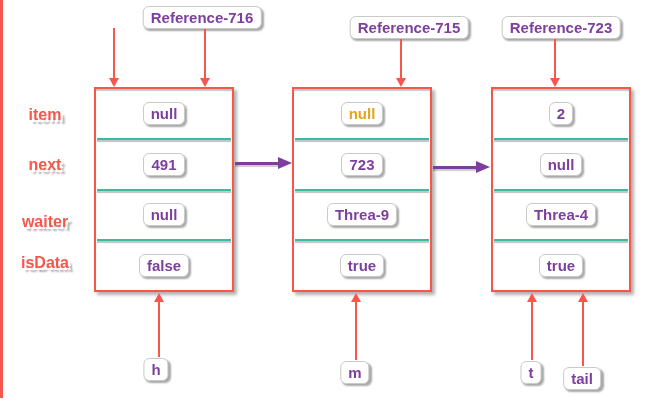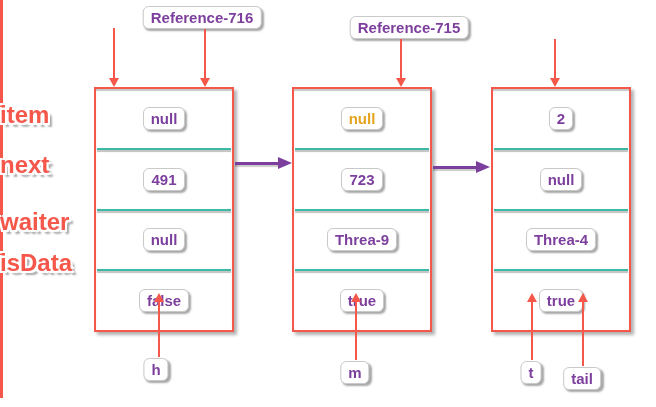--- a/index.html
+++ b/index.html
@@ -4,32 +4,32 @@
 <style>
   html,body{margin:0;padding:0;background:#fff;}
   .stage{
     position:relative;width:656px;height:407px;background:#fff;overflow:hidden;
     font-family:"Liberation Sans",sans-serif;
     --salmon:#f5574b;--purple:#7d3f9d;--yellow:#e6a41e;--teal:#3cb9a4;
   }
   .left-edge{position:absolute;left:0;top:0;width:3px;height:398px;background:var(--salmon);}
   
   .fieldlabel{
-    position:absolute;left:0;width:90px;text-align:left;
-    color:var(--salmon);font-weight:800;font-size:24px;line-height:28px;
+    position:absolute;left:0;width:90px;text-align:center;
+    color:var(--salmon);font-weight:800;font-size:16px;line-height:28px;
     text-shadow:-2px -2px 0 #fff,2px -2px 0 #fff,-2px 2px 0 #fff,2px 2px 0 #fff,4px 4px 2px rgba(0,0,0,.35);
   }
   .classlabel{
     position:absolute;left:6px;top:42px;
     color:var(--salmon);font-weight:800;font-size:28px;line-height:32px;
     text-shadow:-2px -2px 0 #fff,2px -2px 0 #fff,-2px 2px 0 #fff,2px 2px 0 #fff,4px 4px 2px rgba(0,0,0,.35);
   }
   
   .node{
-    position:absolute;top:87px;width:140px;height:245px;background:#fff;
+    position:absolute;top:87px;width:140px;height:205px;background:#fff;
     border:2px solid var(--salmon);box-sizing:border-box;
     box-shadow:3px 3px 3px rgba(0,0,0,.3), inset 0 2px 1px rgba(0,0,0,.22);
     display:flex;flex-direction:column;
   }
   .node .cell{flex:1;display:flex;align-items:center;justify-content:center;}
   .node .divider{height:2px;background:var(--teal);box-shadow:0 2px 1px rgba(0,0,0,.25);margin:0 1px;}
   
   .pill{
     display:inline-block;background:#fff;border:1px solid #c9c9c9;border-radius:6px;
     padding:1px 7px;font-size:15px;font-weight:700;color:var(--purple);
@@ -51,20 +51,21 @@
 
   <div class="left-edge"></div>
 
   <div class="fieldlabel" style="top:101px">item</div>
   <div class="fieldlabel" style="top:151px">next</div>
   <div class="fieldlabel" style="top:208px">waiter</div>
   <div class="fieldlabel" style="top:249px">isData</div>
 
   <span class="pill ptr" style="left:202px;top:6px">Reference-716</span>
   <span class="pill ptr" style="left:409px;top:16px">Reference-715</span>
+  <span class="pill ptr" style="left:561px;top:16px">Reference-723</span>
 
   <div>
     <div class="vline" style="left:113px;top:28px;height:50px"></div>
     <div class="tri-down" style="left:109px;top:78px"></div>
   </div>
   <div>
     <div class="vline" style="left:204px;top:29px;height:49px"></div>
     <div class="tri-down" style="left:200px;top:78px"></div>
   </div>
   <div>

